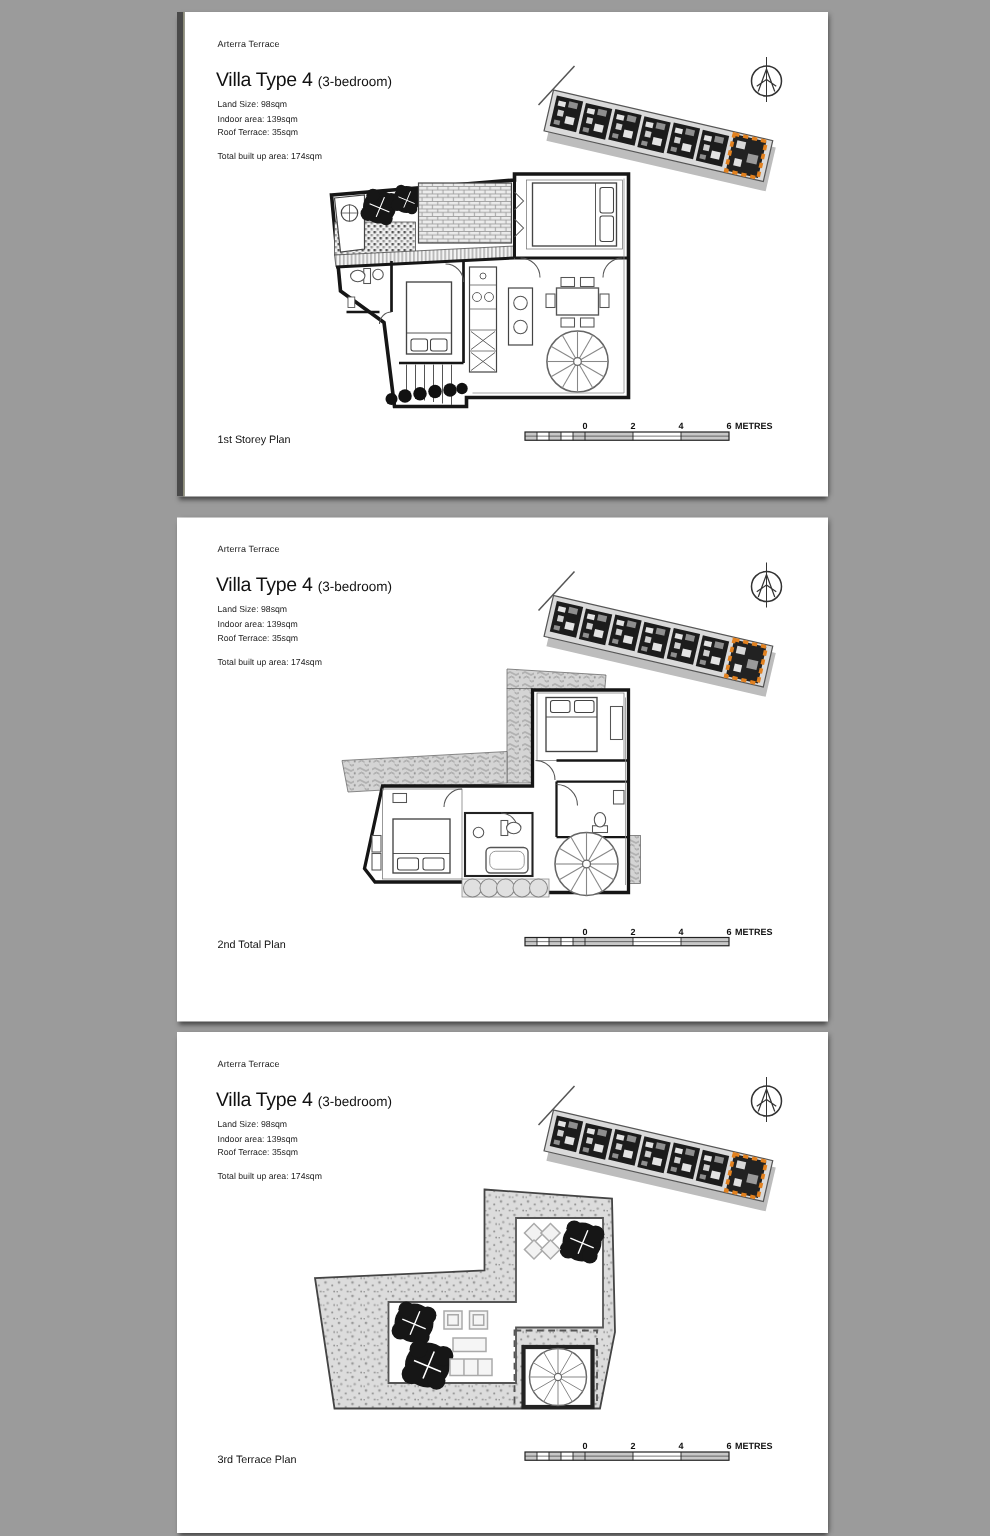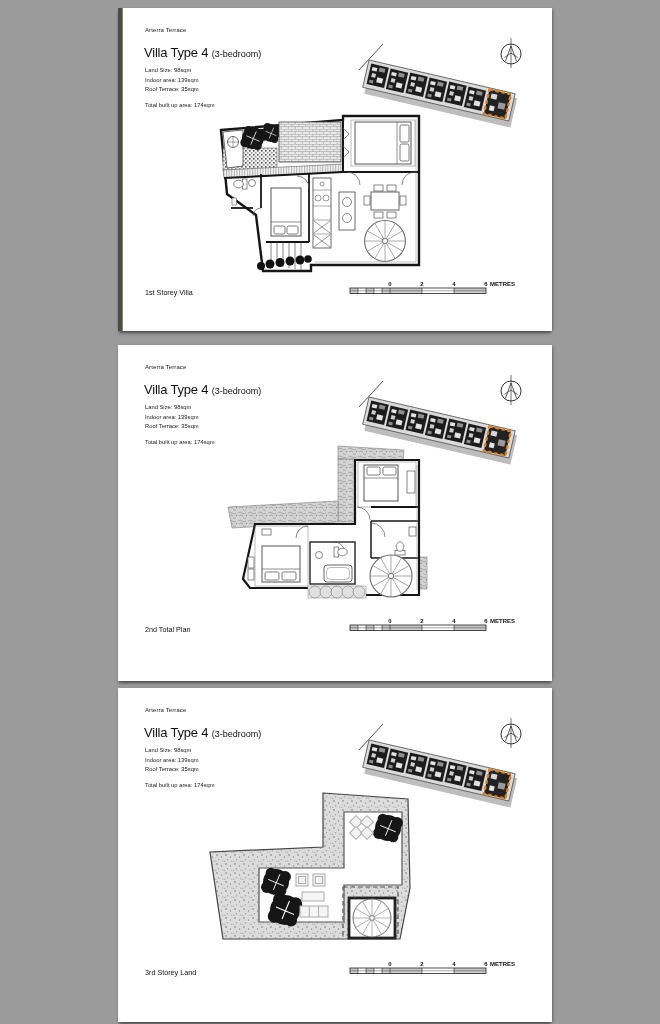--- a/index.html
+++ b/index.html
@@ -220,21 +220,21 @@
           <circle cx="57" cy="150" r="4.5"></circle>
           <circle cx="67" cy="148.5" r="4.5"></circle>
         <circle cx="77" cy="147" r="4.5"></circle>
           <circle cx="87" cy="146" r="4.5"></circle>
           <circle cx="95" cy="145" r="3.8"></circle>
       </g>
       <line x1="102" y1="148" x2="203" y2="148" stroke="#888" stroke-width="0.5"></line>
       <line x1="203" y1="5" x2="203" y2="148" stroke="#888" stroke-width="0.5"></line>
     </svg>
 
-    <div class="plan-label">1st Storey Villa</div>
+    <div class="plan-label">1st Storey Plan</div>
 
     <svg class="scalesvg" viewBox="0 0 172 18">
       <g>
         <rect x="4" y="9" width="8" height="5.5" fill="#c8c8c8"></rect>
           <rect x="20" y="9" width="8" height="5.5" fill="#c8c8c8"></rect>
         <rect x="36" y="9" width="8" height="5.5" fill="#c8c8c8"></rect>
           <rect x="44" y="9" width="32" height="5.5" fill="#c8c8c8"></rect>
         <rect x="108" y="9" width="32" height="5.5" fill="#c8c8c8"></rect>
         <rect x="4" y="9" width="136" height="5.5" fill="none" stroke="#222" stroke-width="0.8"></rect>
         <path d="M12,9 V14.5 M20,9 V14.5 M28,9 V14.5 M36,9 V14.5 M44,9 V14.5 M76,9 V14.5 M108,9 V14.5" stroke="#222" stroke-width="0.6"></path>
@@ -379,21 +379,21 @@
         <line x1="103.3" y1="116" x2="103.3" y2="127"></line>
           <line x1="112.6" y1="116" x2="112.6" y2="127"></line>
       </g>
 
       <rect x="137" y="97" width="55" height="48" fill="none" stroke="#555" stroke-width="1.2" stroke-dasharray="4.5 3"></rect>
 
       <rect x="143" y="108" width="46" height="40" fill="#fff" stroke="#222" stroke-width="2.8"></rect>
       <use href="#spiral" transform="translate(166,128) scale(0.95)"></use>
     </svg>
 
-    <div class="plan-label">3rd Storey Land</div>
+    <div class="plan-label">3rd Terrace Plan</div>
 
     <svg class="scalesvg" viewBox="0 0 172 18">
       <g>
         <rect x="4" y="9" width="8" height="5.5" fill="#c8c8c8"></rect>
           <rect x="20" y="9" width="8" height="5.5" fill="#c8c8c8"></rect>
         <rect x="36" y="9" width="8" height="5.5" fill="#c8c8c8"></rect>
           <rect x="44" y="9" width="32" height="5.5" fill="#c8c8c8"></rect>
         <rect x="108" y="9" width="32" height="5.5" fill="#c8c8c8"></rect>
         <rect x="4" y="9" width="136" height="5.5" fill="none" stroke="#222" stroke-width="0.8"></rect>
         <path d="M12,9 V14.5 M20,9 V14.5 M28,9 V14.5 M36,9 V14.5 M44,9 V14.5 M76,9 V14.5 M108,9 V14.5" stroke="#222" stroke-width="0.6"></path>

